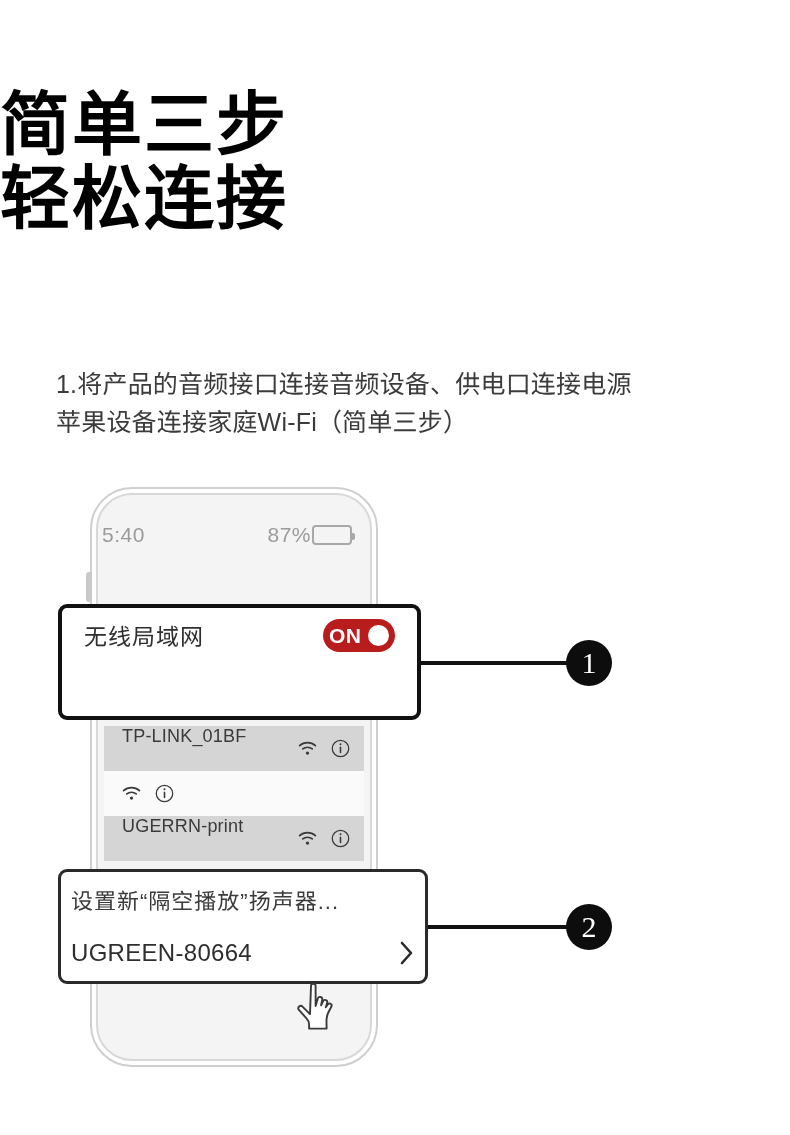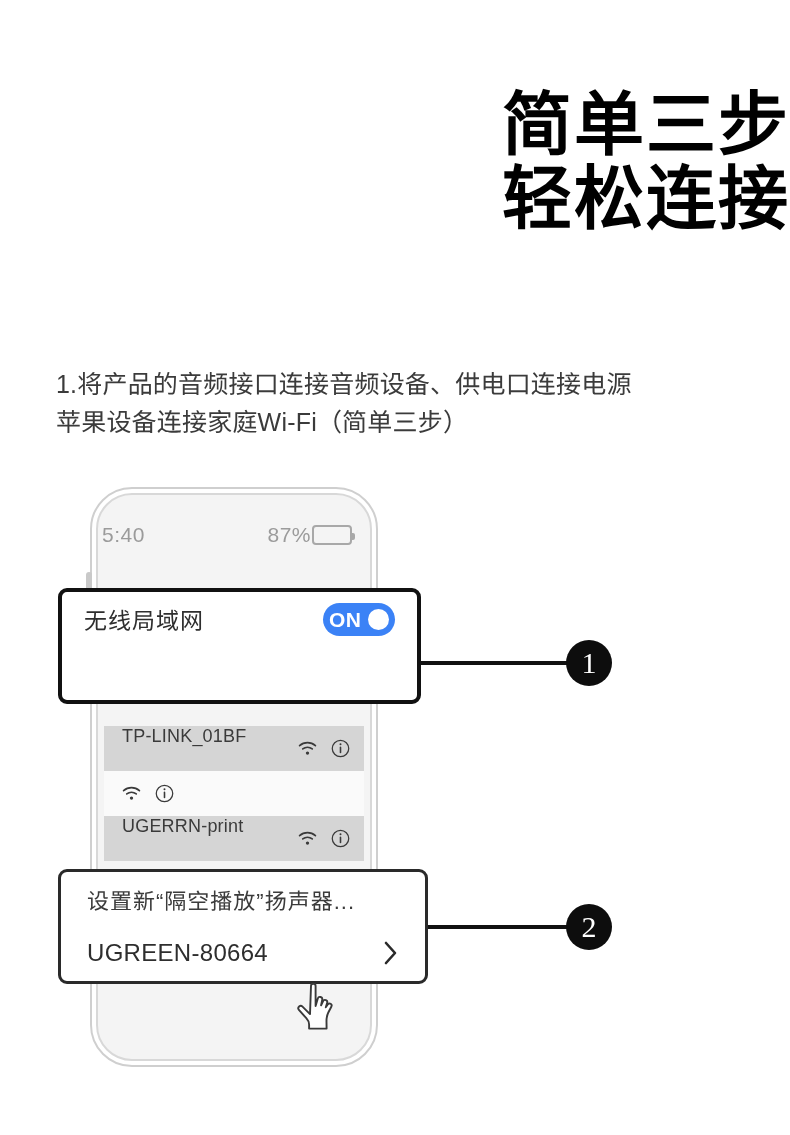--- a/index.html
+++ b/index.html
@@ -16,21 +16,21 @@
     color: #1a1a1a;
     -webkit-font-smoothing: antialiased;
   }
 
   
   .headline {
     position: absolute;
     left: 0;
     top: 88px;
     width: 790px;
-    text-align: right;
+    text-align: left;
     font-weight: 700;
     font-size: 70px;
     line-height: 74px;
     letter-spacing: 2px;
     color: #000000;
   }
   .headline-line { display: block; }
 
   
   .intro {
@@ -156,52 +156,52 @@
 
   
   .callout {
     position: absolute;
     background: #ffffff;
     box-sizing: border-box;
     z-index: 5;
   }
   .callout-1 {
     left: 58px;
-    top: 588px;
+    top: 604px;
     width: 363px;
     height: 116px;
     border: 4px solid #111111;
     border-radius: 9px;
     padding: 0 22px;
   }
   .callout-2 {
     left: 58px;
     top: 869px;
     width: 370px;
     height: 115px;
     border: 3px solid #2a2a2a;
     border-radius: 9px;
-    padding: 0 26px;
+    padding: 0 10px;
   }
   .callout-row {
     display: flex;
     align-items: center;
     height: 54px;
   }
 
   .wlan-label {
     flex: 1;
     font-size: 23px;
     color: #2e2e2e;
     letter-spacing: 1px;
   }
   .toggle-on {
     width: 72px;
     height: 33px;
-    background: #3b82f6;
+    background: #b91c1c;
     border-radius: 17px;
     display: flex;
     align-items: center;
     justify-content: space-between;
     padding: 0 6px;
     box-sizing: border-box;
   }
   .toggle-on .toggle-text {
     color: #ffffff;
     font-weight: 700;

